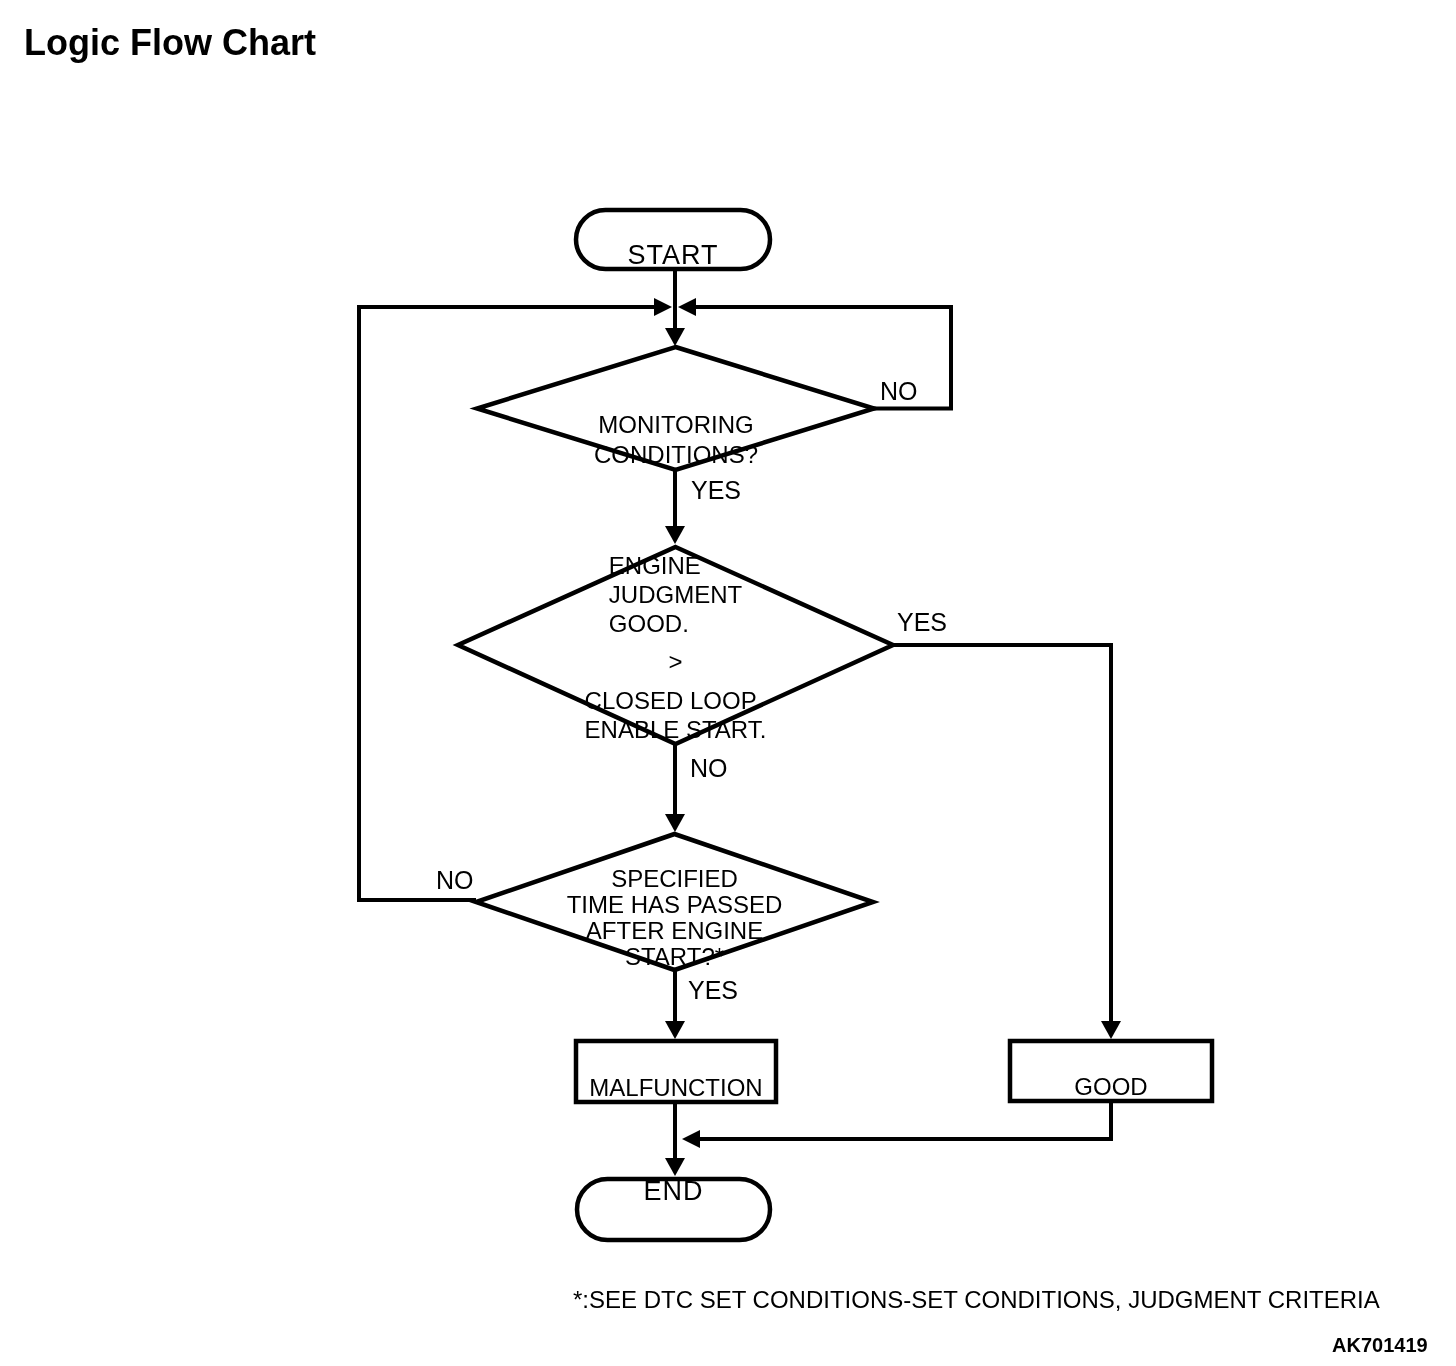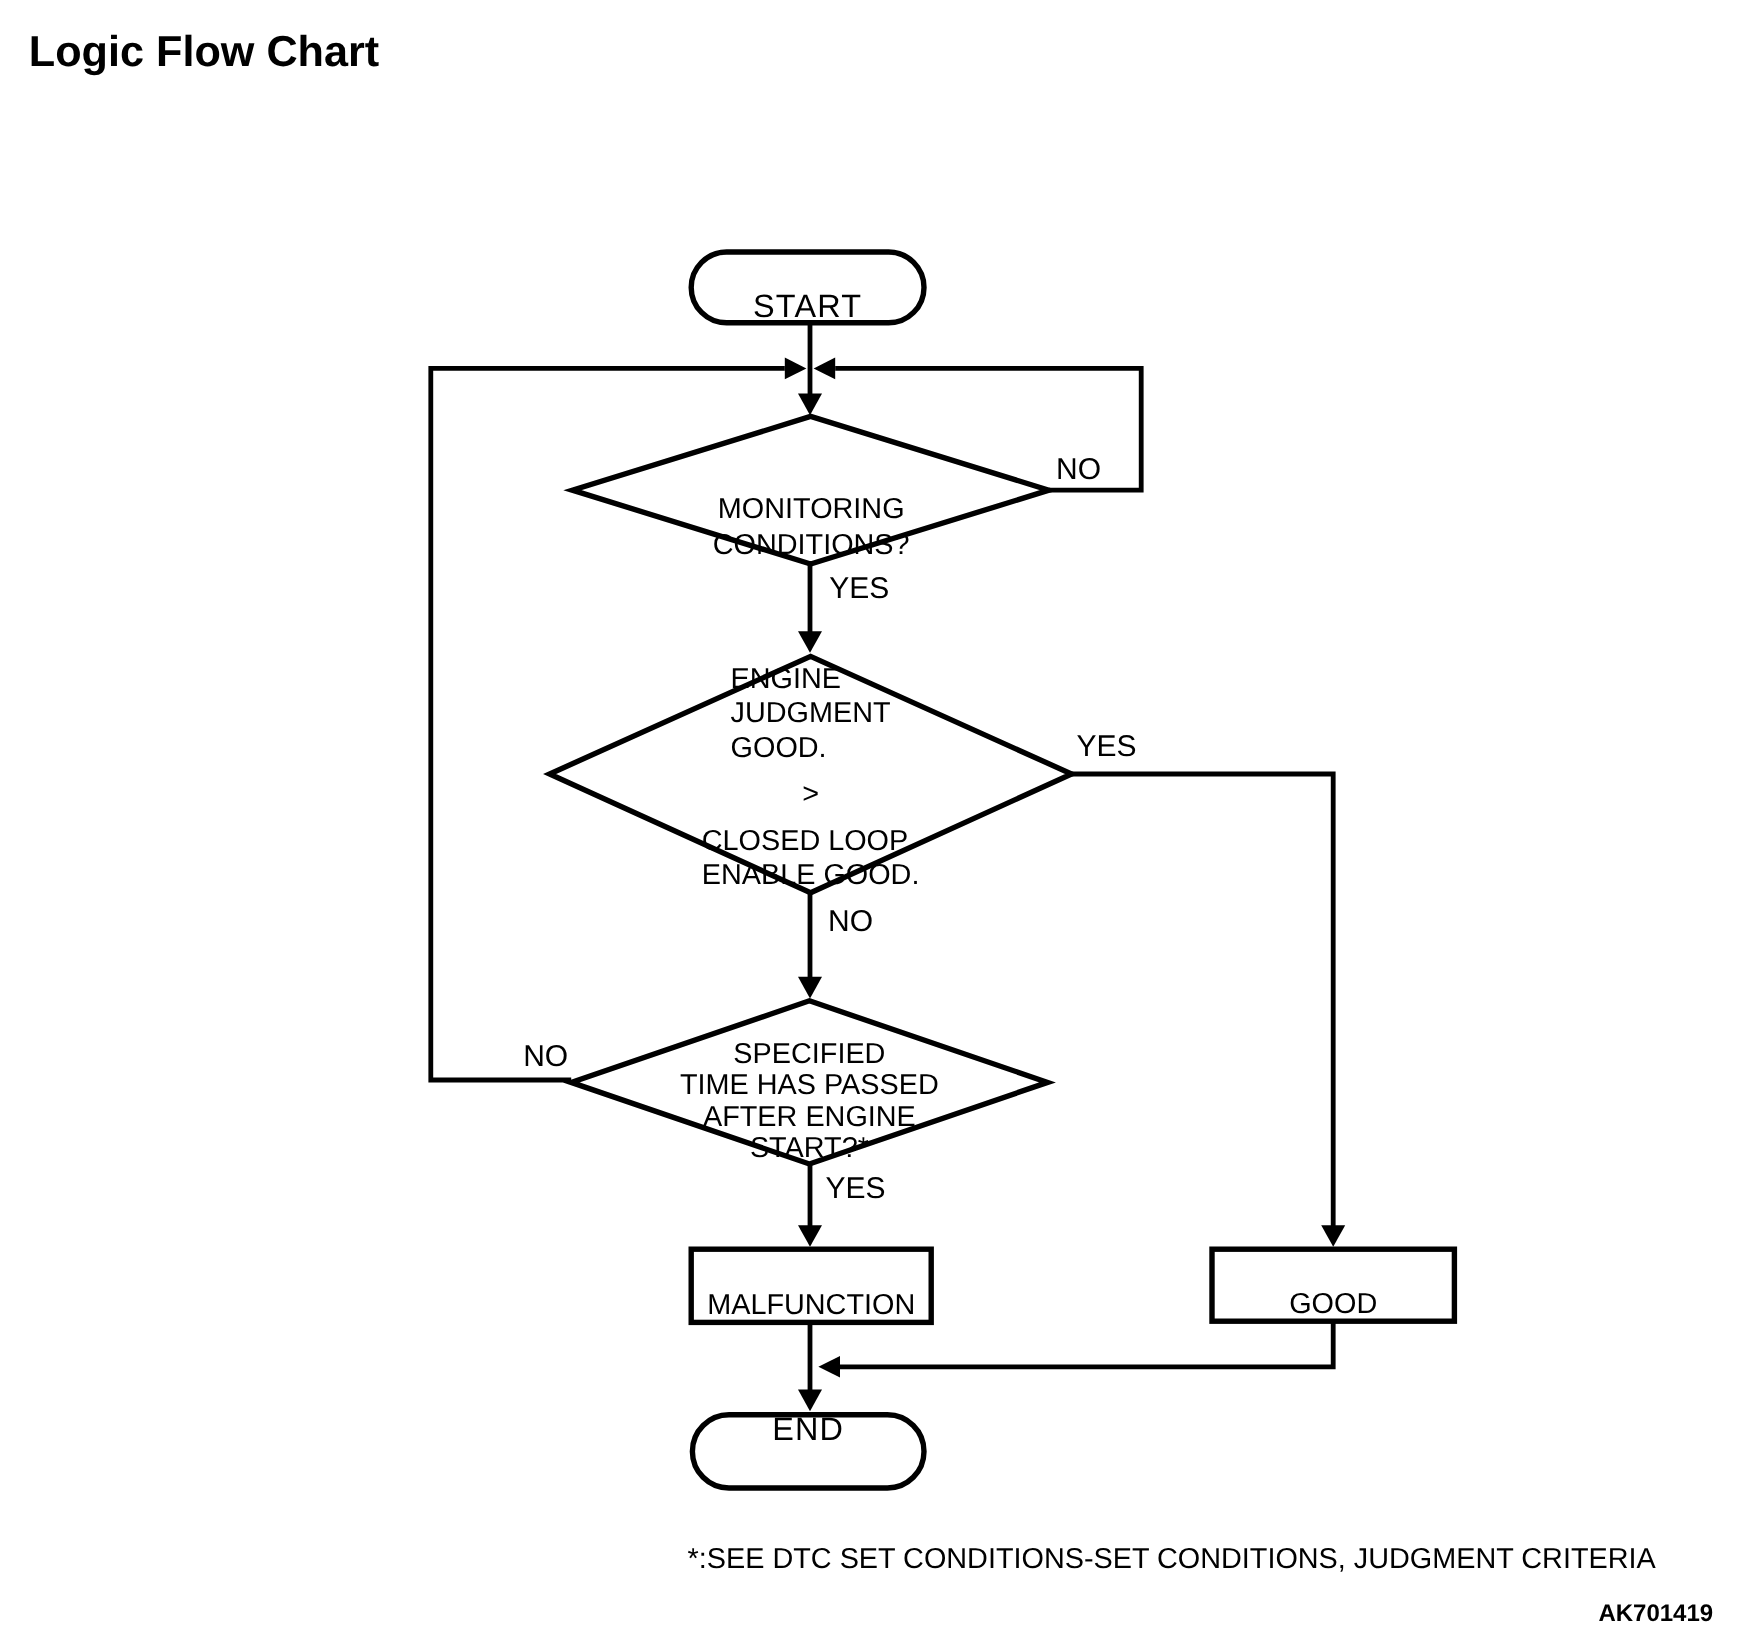--- a/index.html
+++ b/index.html
@@ -142,21 +142,21 @@
 
   <div class="node-label cool-label" style="left:458px; top:533px; width:435px; height:197px;">
     <div class="col">
       <span>ENGINE</span>
       <span>JUDGMENT</span>
       <span>GOOD.</span>
     </div>
     <div>&gt;</div>
     <div class="col">
       <span>CLOSED LOOP</span>
-      <span>ENABLE GOOD.</span>
+      <span>ENABLE START.</span>
     </div>
   </div>
 
   <div class="node-label time-label" style="left:476px; top:820px; width:397px; height:136px;">
     <span>SPECIFIED</span>
     <span>TIME HAS PASSED</span>
     <span>AFTER ENGINE</span>
     <span>START?*</span>
   </div>
 

